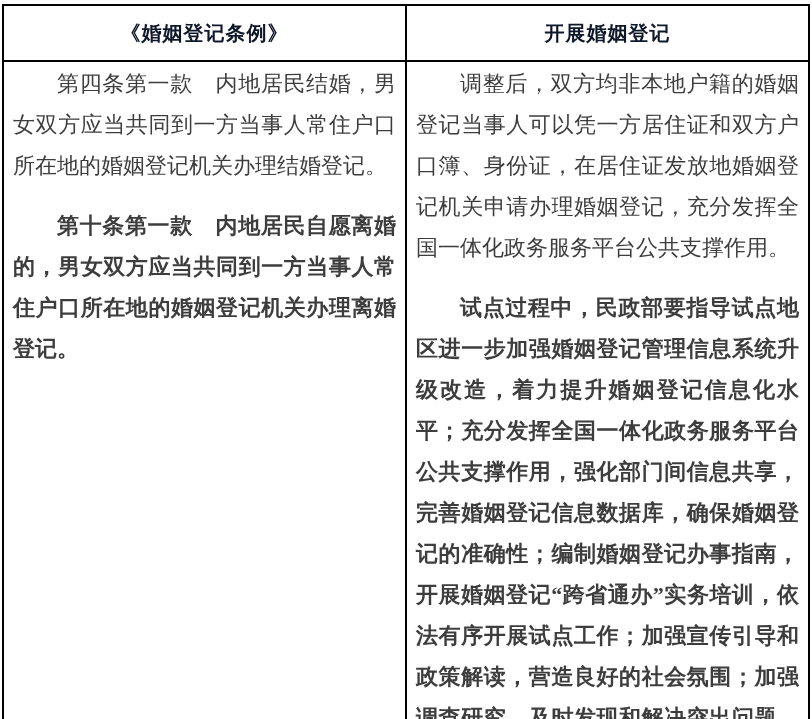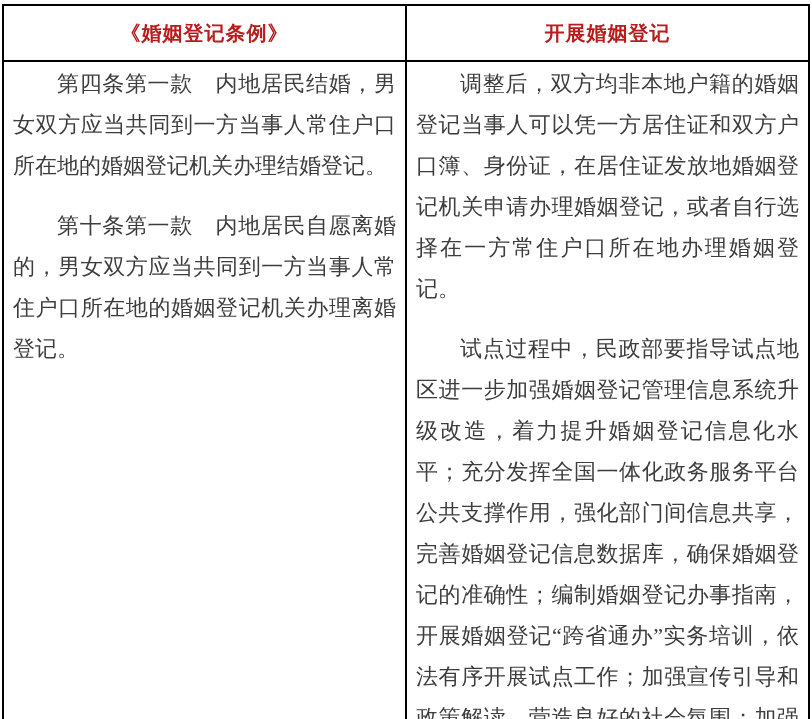--- a/index.html
+++ b/index.html
@@ -30,57 +30,58 @@
     border: 2px solid #000000;
     box-sizing: border-box;
     width: 403px;
   }
   table.comparison th {
     height: 56px;
     font-size: 20px;
     font-weight: bold;
     text-align: center;
     vertical-align: middle;
-    color: #b91c1c;
+    color: #0f172a;
     letter-spacing: 1px;
   }
   table.comparison td {
     vertical-align: top;
     padding: 1px 9px 10px 9px;
     font-size: 22px;
     color: #3d3d3d;
   }
   table.comparison td p {
     margin: 0 0 19px 0;
     line-height: 41px;
     text-align: justify;
     text-justify: inter-ideograph;
     text-indent: 2em;
   }
   table.comparison td p:last-child {
     margin-bottom: 0;
+    font-weight: bold;
   }
 </style>
 </head>
 <body>
 
 <div class="page">
   <table class="comparison">
     <thead>
       <tr>
         <th>《婚姻登记条例》</th>
         <th>开展婚姻登记</th>
       </tr>
     </thead>
     <tbody>
       <tr>
         <td>
           <p>第四条第一款　内地居民结婚，男女双方应当共同到一方当事人常住户口所在地的婚姻登记机关办理结婚登记。</p>
           <p>第十条第一款　内地居民自愿离婚的，男女双方应当共同到一方当事人常住户口所在地的婚姻登记机关办理离婚登记。</p>
         </td>
         <td>
-          <p>调整后，双方均非本地户籍的婚姻登记当事人可以凭一方居住证和双方户口簿、身份证，在居住证发放地婚姻登记机关申请办理婚姻登记，或者自行选择在一方常住户口所在地办理婚姻登记。</p>
+          <p>调整后，双方均非本地户籍的婚姻登记当事人可以凭一方居住证和双方户口簿、身份证，在居住证发放地婚姻登记机关申请办理婚姻登记，充分发挥全国一体化政务服务平台公共支撑作用。</p>
           <p>试点过程中，民政部要指导试点地区进一步加强婚姻登记管理信息系统升级改造，着力提升婚姻登记信息化水平；充分发挥全国一体化政务服务平台公共支撑作用，强化部门间信息共享，完善婚姻登记信息数据库，确保婚姻登记的准确性；编制婚姻登记办事指南，开展婚姻登记“跨省通办”实务培训，依法有序开展试点工作；加强宣传引导和政策解读，营造良好的社会氛围；加强调查研究，及时发现和解决突出问题，防范和化解各种风险。</p>
         </td>
       </tr>
     </tbody>
   </table>
 </div>
 
 </body></html>

